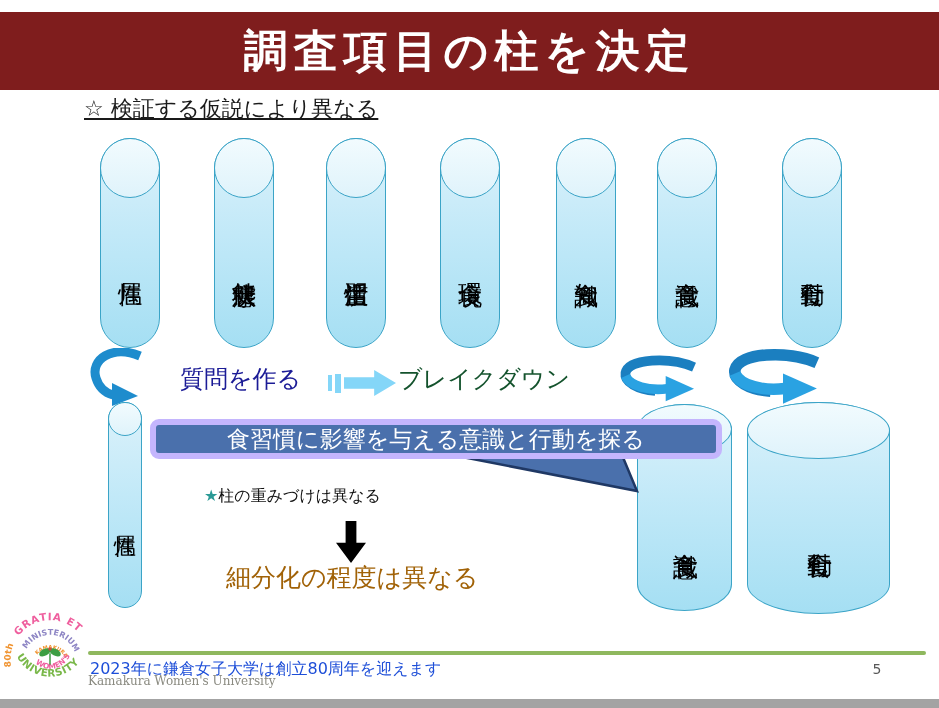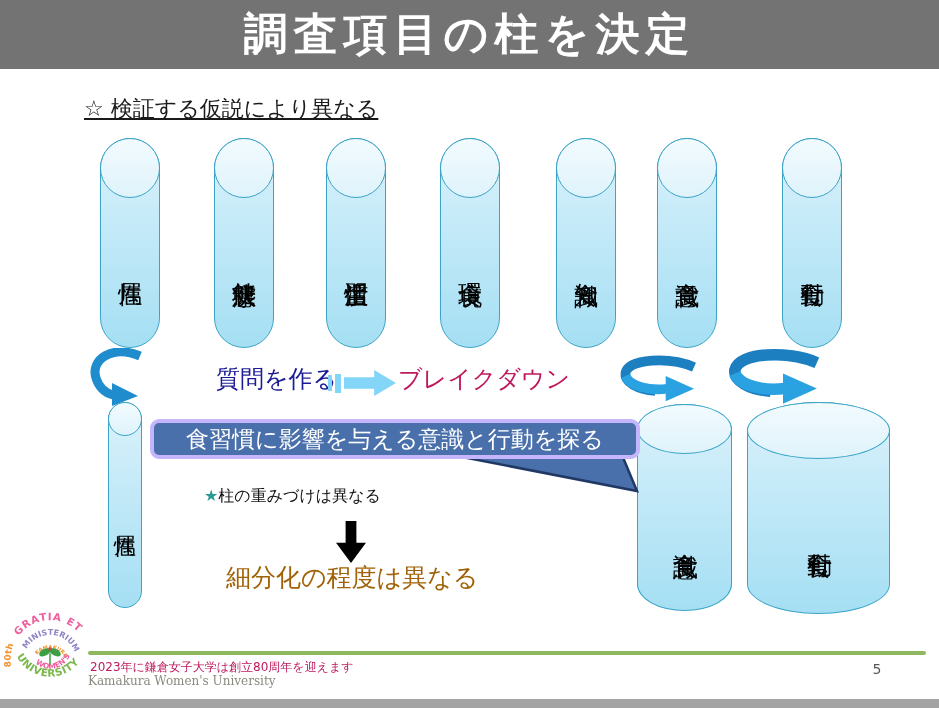--- a/index.html
+++ b/index.html
@@ -2,21 +2,21 @@
 <html><head>
 <meta charset="utf-8">
 <style>
   html,body{margin:0;padding:0;}
   body{
     width:939px;height:708px;position:relative;overflow:hidden;background:#ffffff;
     font-family:"DejaVu Sans",sans-serif;
   }
   .abs{position:absolute;}
   
-  .banner{left:0;top:0;width:939px;height:69px;background:#737373;display:flex;align-items:center;justify-content:center;}
+  .banner{left:0;top:12px;width:939px;height:78px;background:#7f1d1d;display:flex;align-items:center;justify-content:center;}
   .banner h1{margin:0;color:#ffffff;font-size:44px;font-weight:bold;letter-spacing:6px;}
   
   .note{left:84px;top:94px;font-size:22px;color:#1a1a1a;text-decoration:underline;}
   
   .tube{box-sizing:border-box;border:1.5px solid #3ba4c7;border-radius:999px;
         background:linear-gradient(to bottom,#dcf2fb 0%,#c2e9f8 45%,#a5dff3 100%);}
   .tube-cap{position:absolute;top:-1px;left:-1px;width:calc(100% + 2px);aspect-ratio:1/1;
         box-sizing:border-box;border:1.5px solid #3ba4c7;border-radius:50%;
         background:linear-gradient(to bottom,#f2fbfe,#dff3fb);}
   .tube-label{position:absolute;left:0;right:0;top:50px;bottom:8px;display:flex;align-items:center;justify-content:center;
@@ -24,30 +24,30 @@
   .t1{left:100px;top:138px;width:60px;height:210px;}
   .t2{left:214px;top:138px;width:60px;height:210px;}
   .t3{left:326px;top:138px;width:60px;height:210px;}
   .t4{left:440px;top:138px;width:60px;height:210px;}
   .t5{left:556px;top:138px;width:60px;height:210px;}
   .t6{left:657px;top:138px;width:60px;height:210px;}
   .t7{left:782px;top:138px;width:60px;height:210px;}
   .t-small{left:108px;top:402px;width:34px;height:206px;}
   .t-small .tube-label{top:34px;font-size:22px;}
   
-  .make-questions{left:180px;top:363px;font-size:24px;color:#1b1b96;margin-left:36px;}
-  .breakdown{left:398px;top:363px;font-size:24px;color:#be185d;}
+  .make-questions{left:180px;top:363px;font-size:24px;color:#1b1b96;}
+  .breakdown{left:398px;top:363px;font-size:24px;color:#14532d;}
   .striped-arrow{left:328px;top:370px;display:flex;align-items:center;gap:3px;}
   .sa-bar1{width:4px;height:16px;background:#84d6f8;}
   .sa-bar2{width:6px;height:19px;background:#84d6f8;}
   .sa-body{width:52px;height:26px;background:#84d6f8;
       clip-path:polygon(0 28%,58% 28%,58% 0,100% 50%,58% 100%,58% 72%,0 72%);}
   
-  .callout{left:150px;top:419px;width:490px;height:40px;box-sizing:border-box;background:#4a70ac;
-      border:4px solid #c4b5fd;border-radius:9px;display:flex;align-items:center;justify-content:center;
+  .callout{left:150px;top:419px;width:572px;height:40px;box-sizing:border-box;background:#4a70ac;
+      border:6px solid #c4b5fd;border-radius:9px;display:flex;align-items:center;justify-content:center;
       color:#ffffff;font-size:23px;z-index:3;}
   .callout-tail{left:440px;top:455px;width:210px;height:42px;z-index:2;}
   
   .point1{left:204px;top:486px;font-size:16px;color:#111;}
   .point1 .star{color:#2b9a96;}
   .down-arrow{left:336px;top:521px;width:30px;height:42px;background:#000;
       clip-path:polygon(32% 0,68% 0,68% 52%,100% 52%,50% 100%,0 52%,32% 52%);}
   .point2{left:226px;top:561px;font-size:25px;color:#a16207;}
   
   .can{box-sizing:border-box;border:1.5px solid #3ba4c7;
@@ -56,21 +56,21 @@
       border:1.5px solid #3ba4c7;border-radius:50%;
       background:linear-gradient(to bottom,#f2fbfe,#dff3fb);}
   .can-label{position:absolute;left:0;right:0;top:58px;bottom:6px;display:flex;align-items:center;justify-content:center;
       writing-mode:vertical-rl;text-orientation:upright;font-size:25px;line-height:1.15;color:#000;}
   .can1{left:637px;top:404px;width:95px;height:207px;border-radius:48px/27px;}
   .can1 .can-cap{height:50px;}
   .can2{left:747px;top:402px;width:143px;height:212px;border-radius:72px/30px;}
   .can2 .can-cap{height:57px;}
   
   .green-rule{left:88px;top:651px;width:838px;height:4px;background:#8fb85e;border-radius:2px;}
-  .footer-line1{left:90px;top:659px;font-size:12px;color:#be185d;}
+  .footer-line1{left:90px;top:659px;font-size:16px;color:#1d4ed8;}
   .footer-line2{left:88px;top:674px;font-size:12px;color:#8a8a80;font-family:"DejaVu Serif",serif;}
   .page-number{left:862px;top:661px;width:30px;text-align:center;font-size:14px;color:#595959;}
   .bottom-bar{left:0;top:699px;width:939px;height:9px;background:#a3a3a3;}
   .logo{left:3px;top:610px;}
 </style>
 </head>
 <body>
 
 <header class="abs banner">
   <h1>調査項目の柱を決定</h1>

